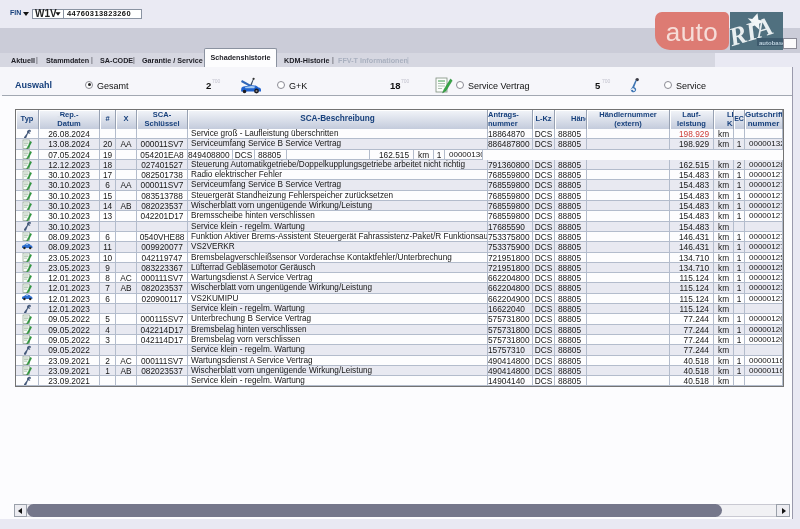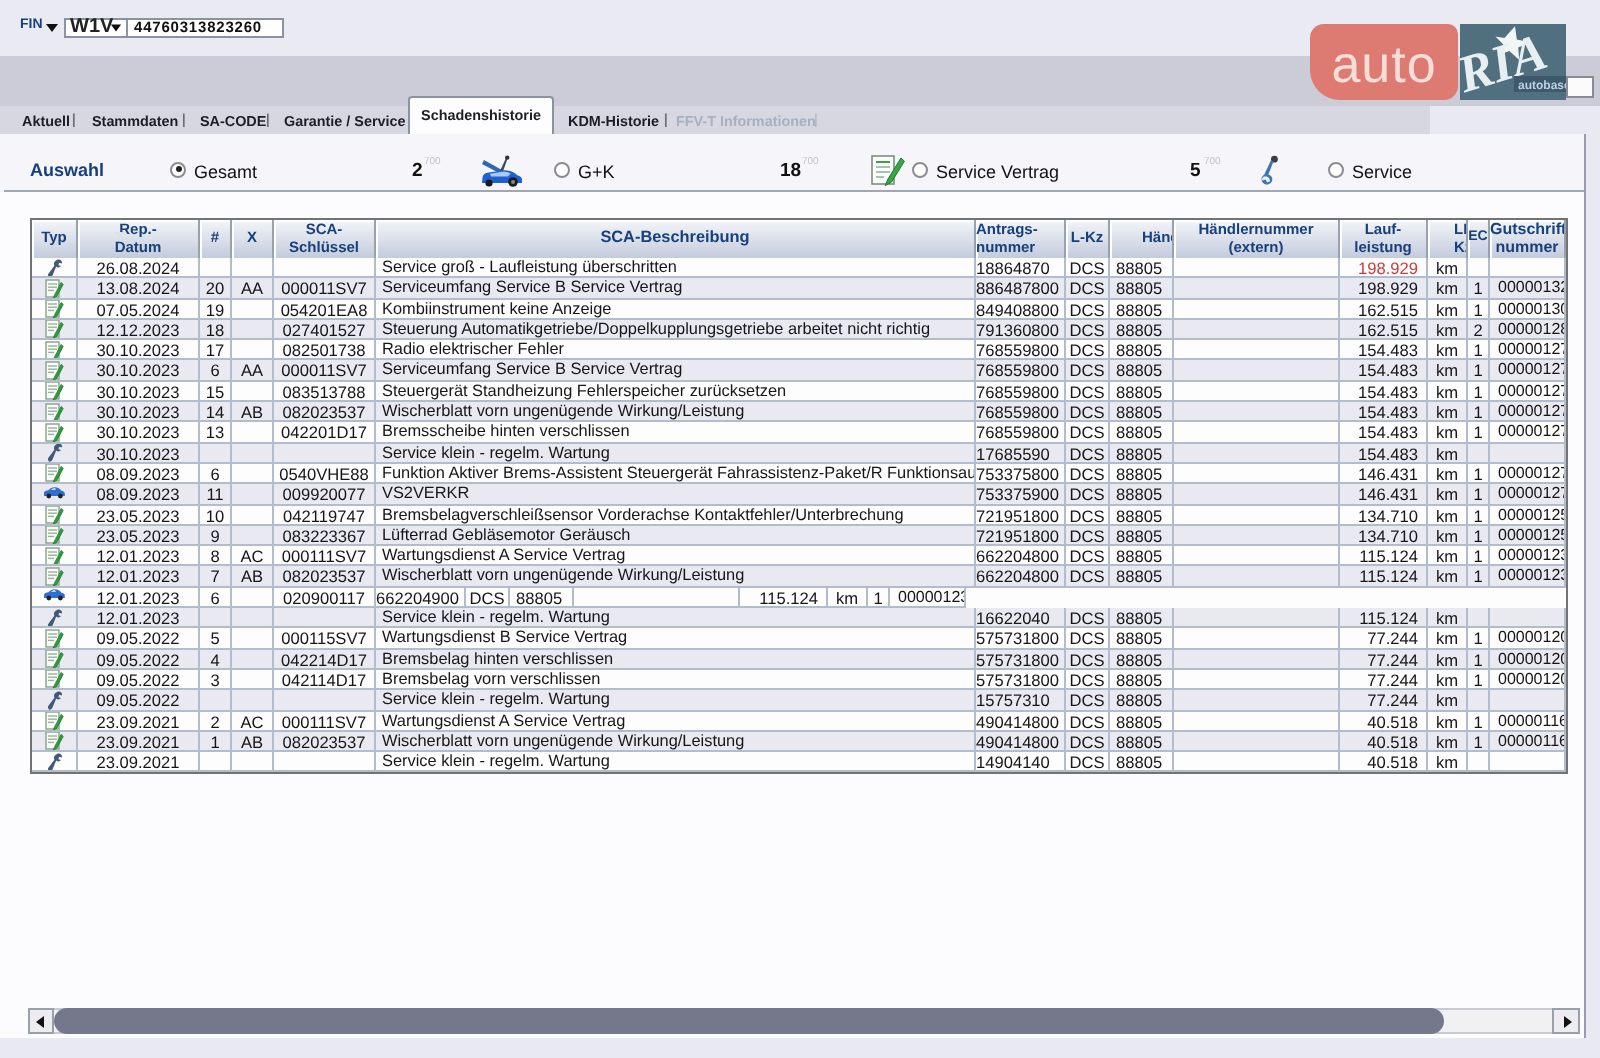--- a/index.html
+++ b/index.html
@@ -188,21 +188,20 @@
           <rect x="1" y="1" width="6.5" height="8.5" fill="#f8fcf8" stroke="#8aa08a" stroke-width="0.7"></rect>
           <line x1="2" y1="3" x2="6.5" y2="3" stroke="#9ab09a" stroke-width="0.7"></line>
           <line x1="2" y1="4.6" x2="6.5" y2="4.6" stroke="#9ab09a" stroke-width="0.7"></line>
           <line x1="2" y1="6.2" x2="5" y2="6.2" stroke="#9ab09a" stroke-width="0.7"></line>
           <path d="M8.6 2.2 L5.4 8.2 L4.6 10 L6.4 9.2 L9.6 3.2 Z" fill="#2e9e3e" stroke="#1c7a2c" stroke-width="0.4"></path>
         </svg></div>
       <div class="c dat">07.05.2024</div>
       <div class="c num">19</div>
       <div class="c x"></div>
       <div class="c sca">054201EA8</div>
-      <div class="c bes">Kombiinstrument keine Anzeige</div>
       <div class="c ant">849408800</div>
       <div class="c lkz">DCS</div>
       <div class="c hdl">88805</div>
       <div class="c hne"></div>
       <div class="c lauf">162.515</div>
       <div class="c llkz">km</div>
       <div class="c ec">1</div>
       <div class="c gut">000001305</div>
     </div>
 <div class="r alt">
@@ -490,20 +489,21 @@
       <div class="c typ"><svg width="12" height="8" viewBox="0 0 12 8">
           <path d="M1 6 L1 4.4 C1 3.6 2.2 3.2 3.2 3.1 C4 2.2 5 1.6 6.4 1.6 C8 1.6 9 2.4 9.6 3.2 C10.8 3.4 11.4 4 11.4 4.8 L11.4 6 Z" fill="#2f6fd0"></path>
           <circle cx="3.4" cy="6" r="1.2" fill="#222"></circle>
           <circle cx="9.2" cy="6" r="1.2" fill="#222"></circle>
           <path d="M4.4 3 C5 2.3 5.8 2 6.6 2 L6.9 3 Z" fill="#bcd6f2"></path>
         </svg></div>
       <div class="c dat">12.01.2023</div>
       <div class="c num">6</div>
       <div class="c x"></div>
       <div class="c sca">020900117</div>
+      <div class="c bes">VS2KUMIPU</div>
       <div class="c ant">662204900</div>
       <div class="c lkz">DCS</div>
       <div class="c hdl">88805</div>
       <div class="c hne"></div>
       <div class="c lauf">115.124</div>
       <div class="c llkz">km</div>
       <div class="c ec">1</div>
       <div class="c gut">000001235</div>
     </div>
 <div class="r alt">
@@ -529,21 +529,21 @@
           <rect x="1" y="1" width="6.5" height="8.5" fill="#f8fcf8" stroke="#8aa08a" stroke-width="0.7"></rect>
           <line x1="2" y1="3" x2="6.5" y2="3" stroke="#9ab09a" stroke-width="0.7"></line>
           <line x1="2" y1="4.6" x2="6.5" y2="4.6" stroke="#9ab09a" stroke-width="0.7"></line>
           <line x1="2" y1="6.2" x2="5" y2="6.2" stroke="#9ab09a" stroke-width="0.7"></line>
           <path d="M8.6 2.2 L5.4 8.2 L4.6 10 L6.4 9.2 L9.6 3.2 Z" fill="#2e9e3e" stroke="#1c7a2c" stroke-width="0.4"></path>
         </svg></div>
       <div class="c dat">09.05.2022</div>
       <div class="c num">5</div>
       <div class="c x"></div>
       <div class="c sca">000115SV7</div>
-      <div class="c bes">Wartungsdienst B Service Vertrag</div>
+      <div class="c bes">Unterbrechung B Service Vertrag</div>
       <div class="c ant">575731800</div>
       <div class="c lkz">DCS</div>
       <div class="c hdl">88805</div>
       <div class="c hne"></div>
       <div class="c lauf">77.244</div>
       <div class="c llkz">km</div>
       <div class="c ec">1</div>
       <div class="c gut">000001205</div>
     </div>
 <div class="r alt">

